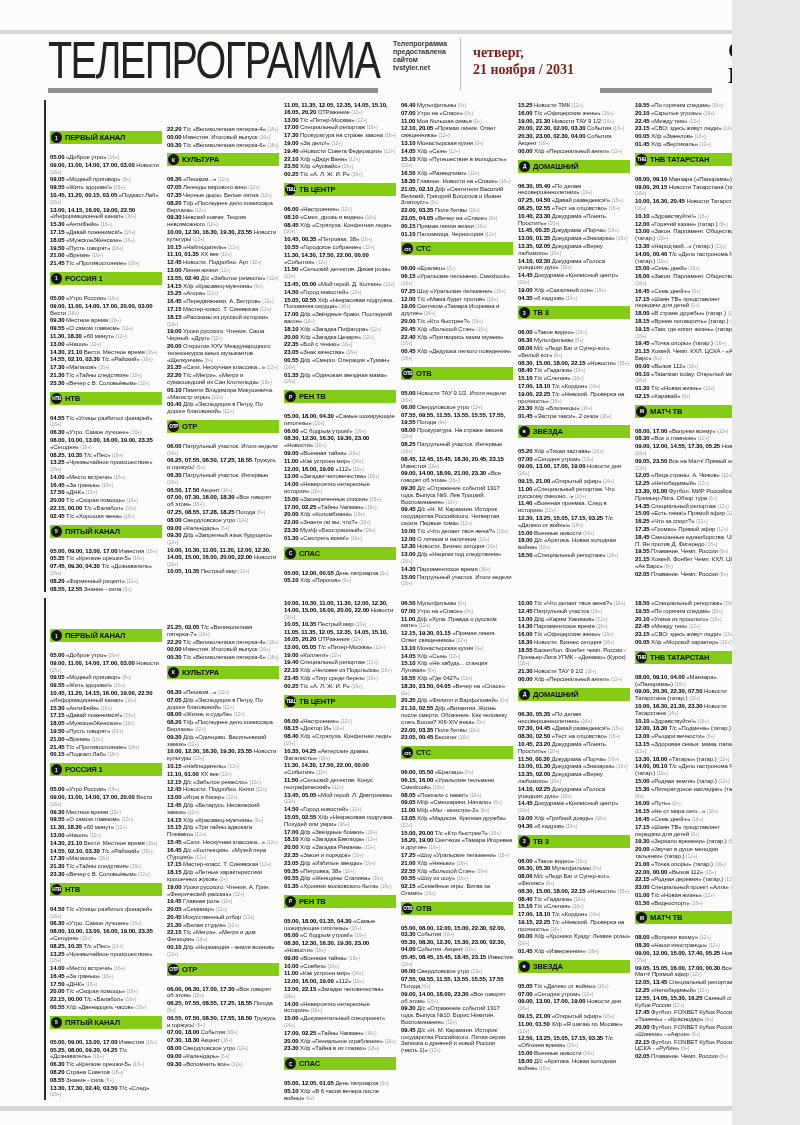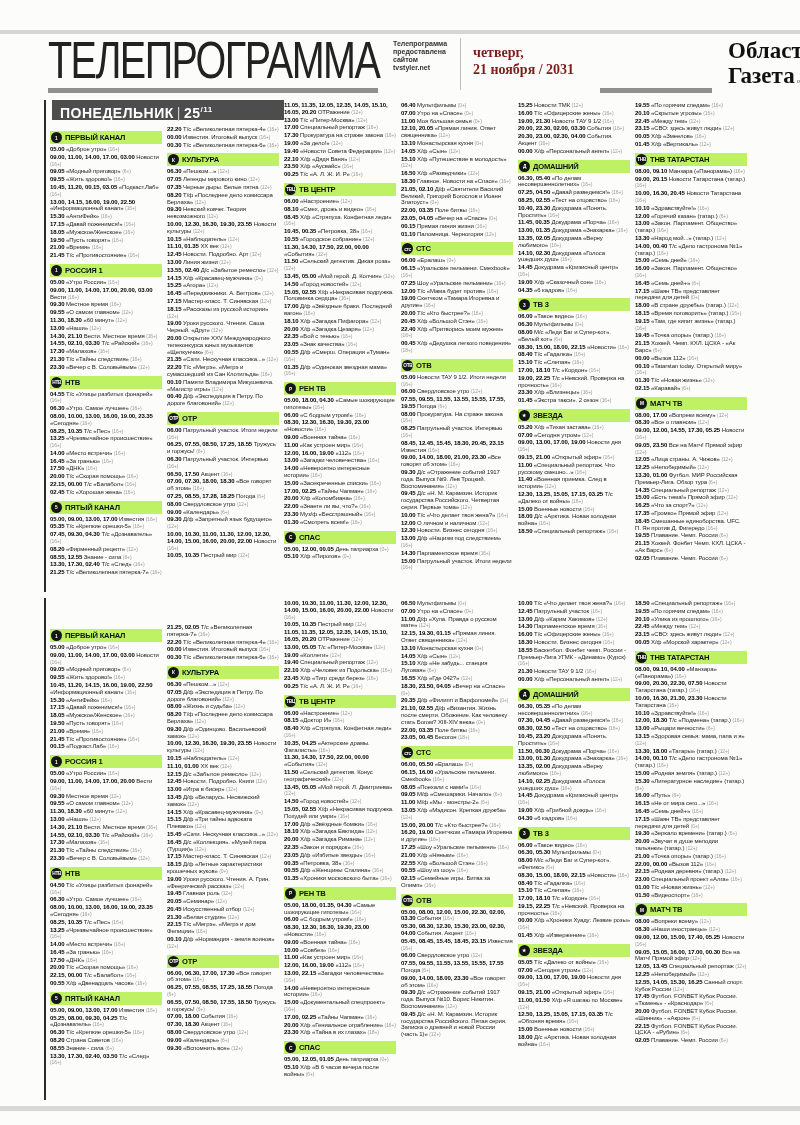--- a/index.html
+++ b/index.html
@@ -1,16 +1,16 @@
 <!DOCTYPE html>
 <html><head>
 <meta charset="utf-8">
 <style>
   html,body{margin:0;padding:0;background:#e8e8e6;}
-  .page{position:relative;width:800px;height:1125px;background:#fcfcfb;font-family:"Liberation Sans",sans-serif;color:#1b1b1b;overflow:hidden;}
+  .page{position:relative;width:732px;height:1125px;background:#fcfcfb;font-family:"Liberation Sans",sans-serif;color:#1b1b1b;overflow:hidden;}
   .rule-top{position:absolute;top:30px;left:0;width:800px;height:4px;background:#d7d7d4;}
   .rule-bottom{position:absolute;top:1106px;left:0;width:800px;height:5px;background:#d7d7d4;}
 
   
   .masthead{position:absolute;top:38px;left:48px;width:712px;height:58px;}
   .mh-title{position:absolute;left:0;top:-8px;font-size:52px;letter-spacing:-2px;transform:scaleX(.76);transform-origin:left top;white-space:nowrap;color:#222;}
   .mh-title-rule{position:absolute;left:0;top:50px;width:330px;height:5px;background:#8f8f8f;}
   .mh-provided{position:absolute;left:345px;top:2px;width:58px;font-size:7px;line-height:8px;font-weight:bold;color:#333;}
   .mh-div{position:absolute;left:412px;top:0;width:1px;height:52px;background:#bdbdbb;}
   .mh-date{position:absolute;left:425px;top:6px;font-family:"Liberation Serif",serif;font-weight:bold;font-size:14px;line-height:17px;color:#7f1d1d;}
@@ -24,21 +24,21 @@
   #sec0{top:100px;height:492px;}
   #sec1{top:598px;height:502px;}
   .day-bar{position:absolute;top:0;left:6px;width:232px;height:20px;background:#4d4d4d;color:#fff;font-weight:bold;font-size:14px;line-height:20px;padding-left:8px;box-sizing:border-box;letter-spacing:.5px;}
   .day-bar sup{font-size:8px;}
   .day-bar .sep{color:#cfcfcf;font-weight:normal;padding:0 3px;}
   .cols{display:flex;gap:5px;height:100%;}
   .col{width:112px;overflow:hidden;}
   .col.under-bar{padding-top:26px;}
   .col.plain{padding-top:2px;}
 
-  .ch{display:flex;align-items:center;background:#bef264;height:13px;margin:5px 0 2px 0;padding-left:1px;}
+  .ch{display:flex;align-items:center;background:#84cc16;height:13px;margin:5px 0 10px 0;padding-left:1px;}
   .ch .logo{flex:0 0 11px;width:11px;height:11px;border-radius:50%;background:#161616;color:#fff;font-weight:bold;text-align:center;display:flex;align-items:center;justify-content:center;}
   .ch .logo span{font-size:5px;transform:scale(.95);letter-spacing:-.3px;}
   .ch .name{font-weight:bold;font-size:7.6px;margin-left:3px;white-space:nowrap;letter-spacing:-.2px;color:#111;}
 
   .it{font-size:6px;line-height:6.8px;letter-spacing:-.1px;margin:0 0 1px 0;color:#1d1d1d;}
   .it b{font-weight:bold;color:#000;}
   .it .r{color:#9a9a9a;font-size:5px;}
 </style>
 </head>
 <body>
@@ -57,21 +57,20 @@
     </div>
     <div class="mh-roman-rule"></div>
     <div class="mh-brand">
       <div>Областная</div>
       <div><span>Газета</span><span class="site">облгазета.рф</span></div>
     </div>
   </div>
 
   <div id="sections">
       <section class="day-section" id="sec0">
-        <div class="day-bar">ПОНЕДЕЛЬНИК<span class="sep">|</span>25<sup>/11</sup></div>
         <div class="cols">
           <div class="col under-bar">
             <div class="ch">
               <div class="logo">
                 <span>1</span>
               </div>
               <div class="name">ПЕРВЫЙ КАНАЛ</div>
             </div>
             <p class="it"><b>05.00</b> «Доброе утро» <span class="r">(16+)</span></p>
             <p class="it"><b>09.00, 11.00, 14.00, 17.00, 03.00</b> Новости <span class="r">(16+)</span></p>

